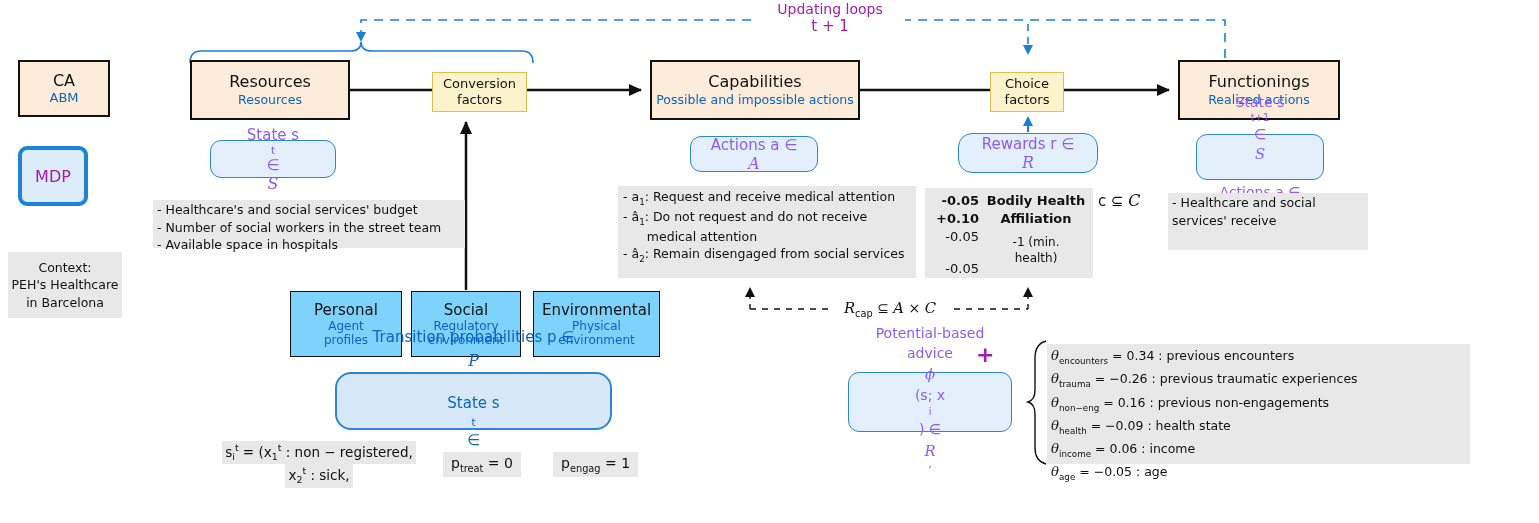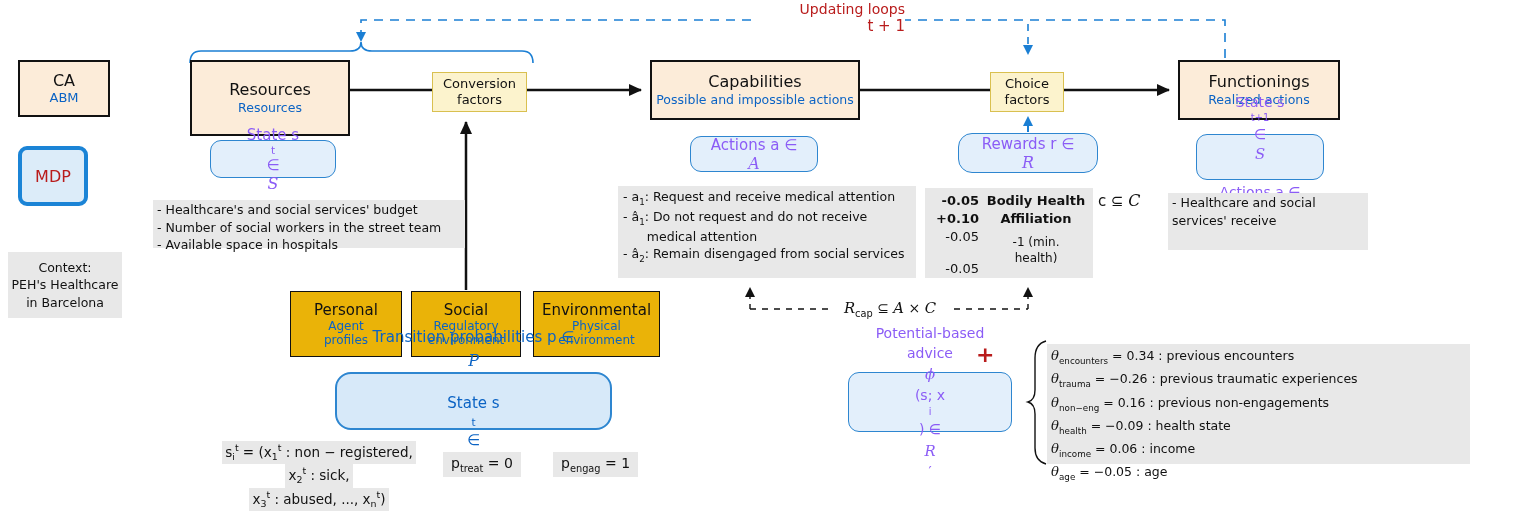--- a/index.html
+++ b/index.html
@@ -3,26 +3,26 @@
 <meta charset="utf-8">
 <style>
   html,body{margin:0;padding:0;background:#fff;}
   #canvas{position:relative;width:1539px;height:523px;background:#fff;
           font-family:"DejaVu Sans","Liberation Sans",sans-serif;color:#111;overflow:hidden;}
   .abs{position:absolute;}
   svg{position:absolute;left:0;top:0;}
   .layer{position:absolute;left:0;top:0;width:100%;height:100%;}
   .box{display:flex;flex-direction:column;align-items:center;justify-content:center;text-align:center;box-sizing:border-box;}
   .peach{background:#fcecd9;border:2.5px solid #111;}
-  .peach-thin{background:#eab308;border:1.5px solid #111;}
+  .peach-thin{background:#7dd3fc;border:1.5px solid #111;}
   .yellow{background:#fcf3cd;border:1.5px solid #d9c050;}
   .pill{background:#e3effb;border:1.6px solid #2e86d0;border-radius:11px;color:#8b5cf6;}
   .pill-strong{background:#d7e9f9;border:2px solid #2e86d0;border-radius:16px;color:#0b63c4;}
   .gray{background:#e8e8e8;box-sizing:border-box;}
-  .blue{color:#b91c1c;text-align:right;}
+  .blue{color:#a21caf;}
   .t-title{font-size:16px;line-height:1.15;}
   .t-sub{font-size:12.5px;line-height:1.2;color:#0b63c4;}
   .t-note{font-size:12.5px;line-height:1.4;}
   sub,sup{font-size:0.7em;}
   .m i{font-family:"DejaVu Serif","Liberation Serif",serif;font-style:italic;font-size:1.06em;}
   .nowrap{white-space:nowrap;}
 </style>
 </head>
 <body>
 
@@ -69,21 +69,21 @@
     <div class="abs box" style="left:18px;top:146px;width:70px;height:60px;background:#dcecf9;border:4px solid #1b84d6;border-radius:9px;">
       <div class="blue" style="font-size:16px;">MDP</div>
     </div>
     <div class="abs box gray t-note" style="left:8px;top:228px;width:114px;height:66px;margin-top:24px;">Context:<br>PEH's Healthcare<br>in Barcelona</div>
 
     <div class="abs" style="left:755px;top:1px;width:150px;text-align:center;background:#fff;">
       <div class="blue" style="font-size:14px;">Updating loops</div>
       <div class="blue m" style="font-size:15px;">t + 1</div>
     </div>
 
-    <div class="abs box peach" style="left:190px;top:60px;width:160px;height:76px;">
+    <div class="abs box peach" style="left:190px;top:60px;width:160px;height:60px;">
       <div class="t-title">Resources</div>
       <div class="t-sub">Resources</div>
     </div>
     <div class="abs box yellow" style="left:432px;top:72px;width:95px;height:40px;font-size:13px;line-height:1.25;">Conversion factors</div>
     <div class="abs box peach" style="left:650px;top:60px;width:210px;height:60px;">
       <div class="t-title">Capabilities</div>
       <div class="t-sub">Possible and impossible actions</div>
     </div>
     <div class="abs box yellow" style="left:990px;top:72px;width:74px;height:40px;font-size:13px;line-height:1.25;">Choice factors</div>
     <div class="abs box peach" style="left:1178px;top:60px;width:162px;height:60px;">
@@ -142,21 +142,20 @@
     <div class="abs box peach-thin" style="left:533px;top:291px;width:127px;height:66px;">
       <div style="font-size:15px;">Environmental</div>
       <div class="t-sub" style="font-size:12px;">Physical<br>environment</div>
     </div>
 
     <div class="abs box pill-strong m" style="left:335px;top:372px;width:277px;height:58px;font-size:15px;line-height:1.45;">Transition probabilities p ∈ <i>P</i><br>State s<sub>t</sub> ∈ <i>S</i></div>
 
     <div class="abs m" style="left:198px;top:441px;width:242px;text-align:center;font-size:13.5px;line-height:1.5;">
       <span class="gray nowrap" style="display:inline-block;padding:0 3px;">s<sub>i</sub><sup>t</sup> = (x<sub>1</sub><sup>t</sup> : non − registered,</span><br>
       <span class="gray nowrap" style="display:inline-block;padding:0 3px;">x<sub>2</sub><sup>t</sup> : sick,</span><br>
-      <span class="gray nowrap" style="display:inline-block;padding:0 3px;">x<sub>3</sub><sup>t</sup> : abused, ..., x<sub>n</sub><sup>t</sup>)</span>
     </div>
     <div class="abs gray m nowrap" style="left:443px;top:452px;padding:3px 8px;font-size:14px;">p<sub>treat</sub> = 0</div>
     <div class="abs gray m nowrap" style="left:553px;top:452px;padding:3px 8px;font-size:14px;">p<sub>engag</sub> = 1</div>
 
     <div class="abs blue" style="left:976px;top:342px;font-size:22px;font-weight:bold;">+</div>
     <div class="abs box pill m" style="left:848px;top:372px;width:164px;height:60px;font-size:14px;line-height:1.45;">Potential-based<br>advice <i>ϕ</i>(s; x<sub>i</sub>) ∈ <i>R</i>′</div>
 
     <div class="abs gray" style="left:1047px;top:344px;width:423px;height:120px;padding:3px 4px;font-size:12.5px;line-height:18.8px;">
       <div class="nowrap m"><i>θ</i><sub>encounters</sub> = 0.34 : previous encounters</div>
       <div class="nowrap m"><i>θ</i><sub>trauma</sub> = −0.26 : previous traumatic experiences</div>

